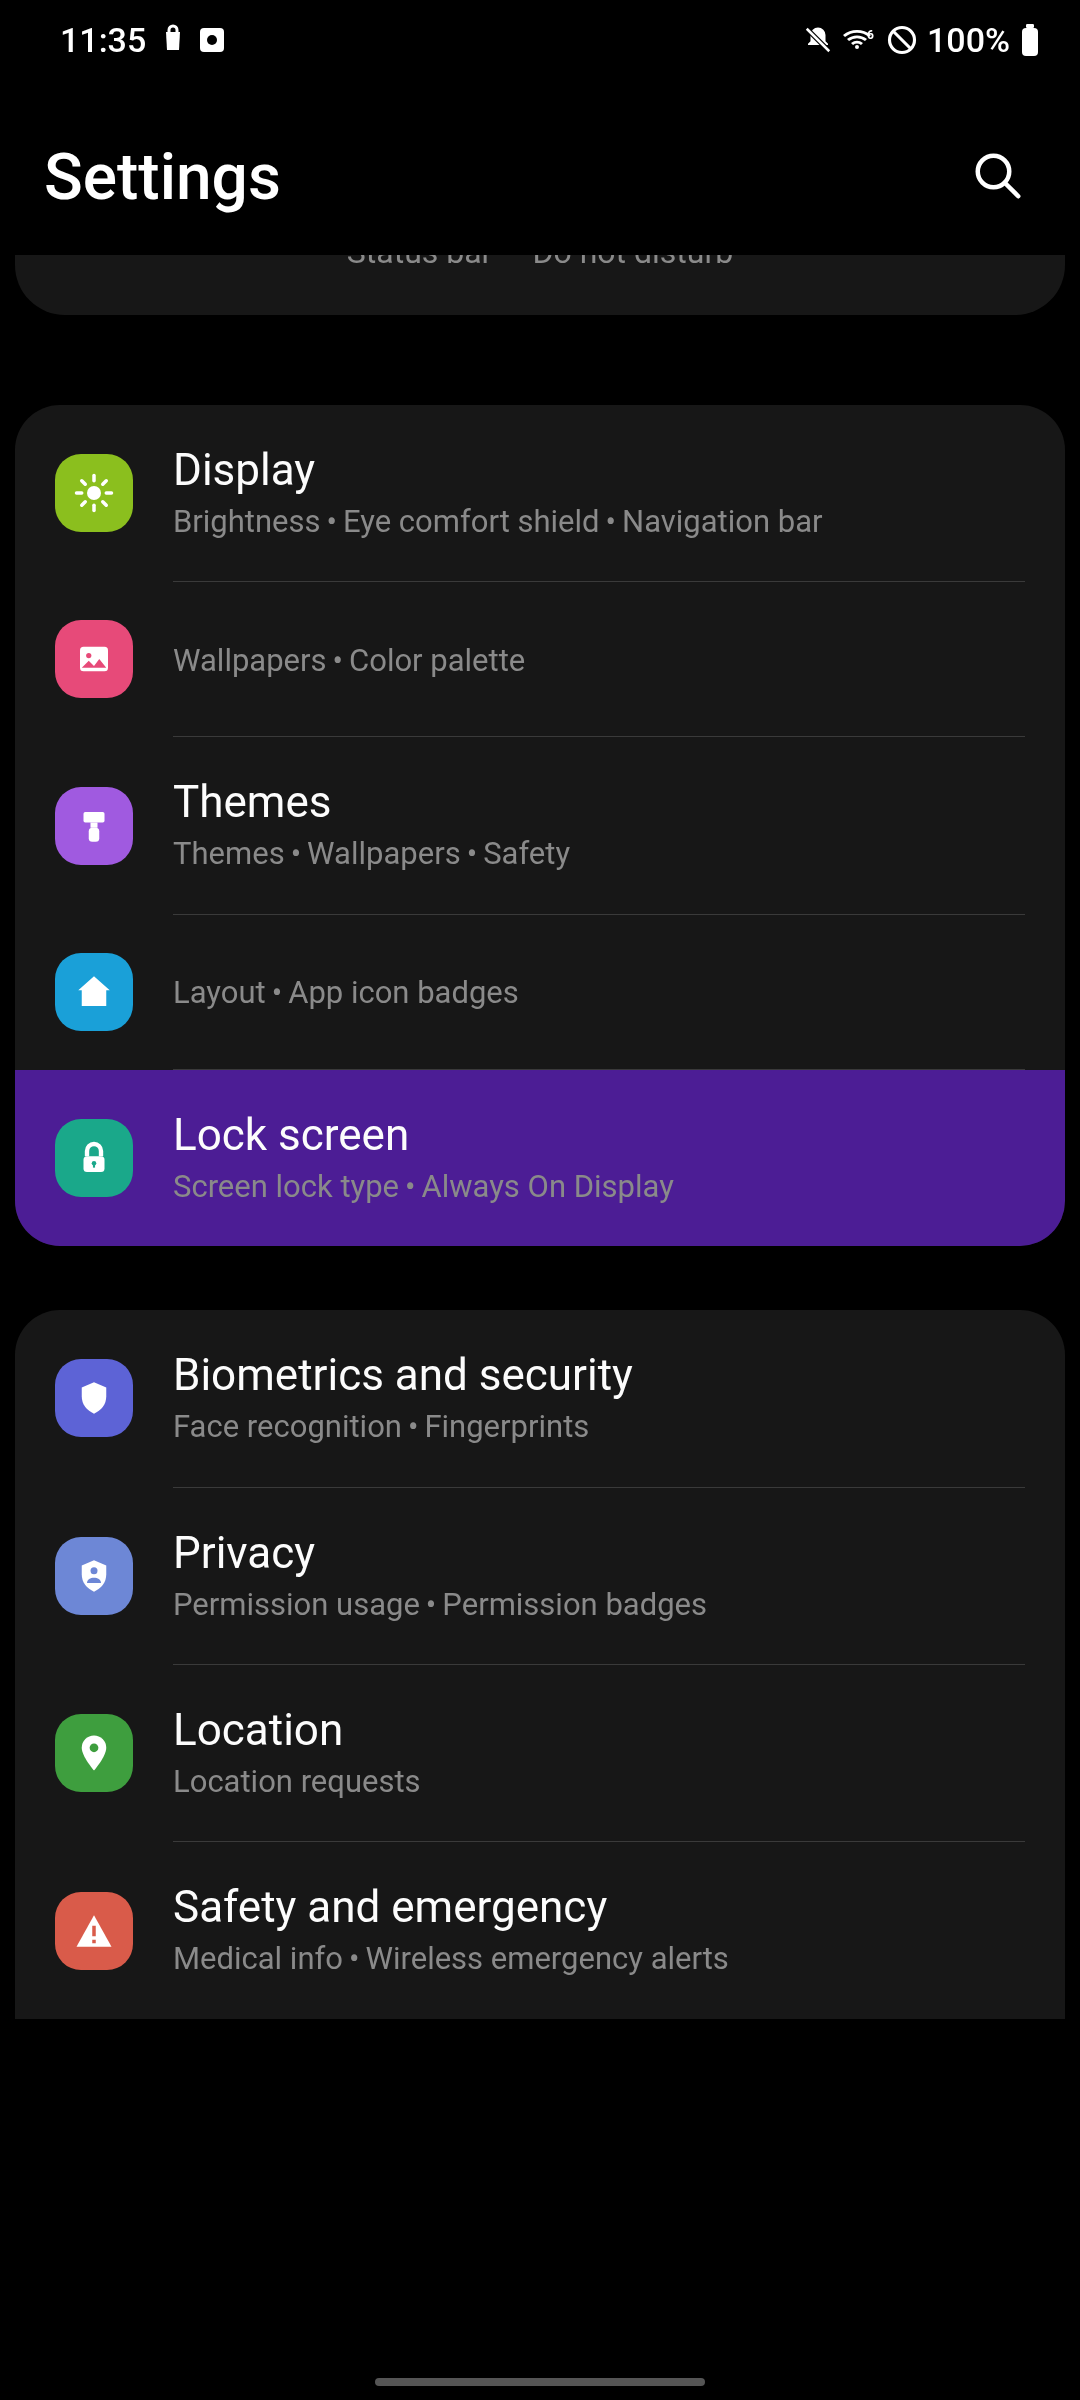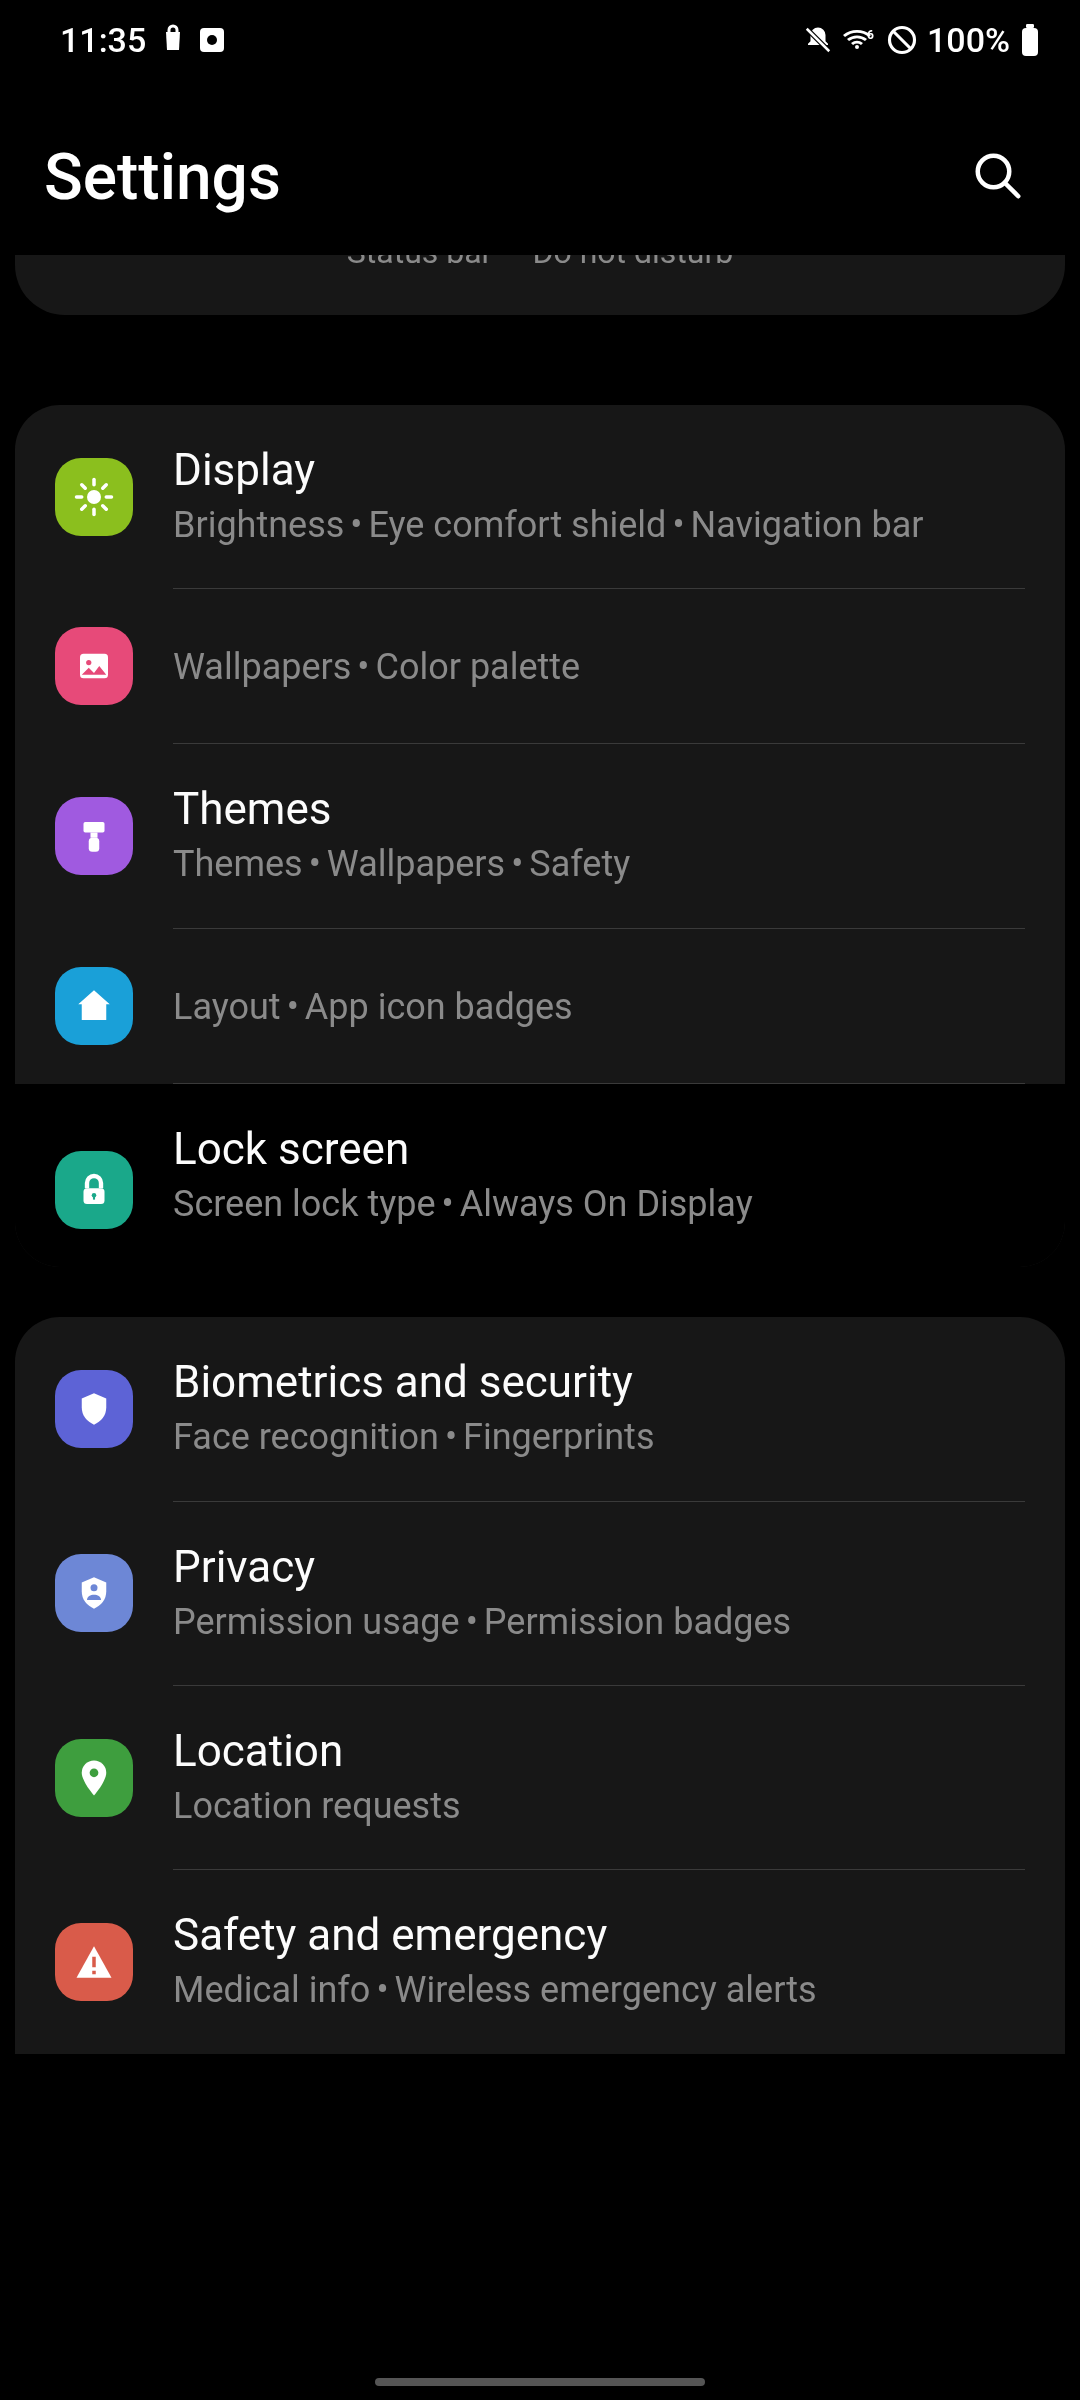--- a/index.html
+++ b/index.html
@@ -47,45 +47,45 @@
     align-items: flex-start;
     gap: 40px;
     color: #8a8a8a;
     font-size: 32px;
     overflow: hidden;
   }
   .partial-pill span { transform: translateY(-22px); }
 
   
   .card {
-    margin: 0 15px 50px 15px;
+    margin: 0 15px 64px 15px;
     background: #171717;
     border-radius: 45px;
     overflow: hidden;
   }
   .card.last { margin-bottom: 0; border-radius: 45px 45px 0 0; }
 
   .row {
     display: flex;
     align-items: center;
     padding: 38px 40px;
     gap: 40px;
   }
-  .row.highlight { background: #000000; align-items: flex-end; }
+  .row.highlight { background: #4c1d95; }
 
   .icon-wrap {
     width: 78px; height: 78px;
     border-radius: 26px;
     display: flex; align-items: center; justify-content: center;
     flex-shrink: 0;
   }
 
   .row-text { flex: 1; min-width: 0; }
   .row-title { font-size: 44px; font-weight: 400; color: #fcfcfc; line-height: 1.25; }
-  .row-sub { font-size: 36px; color: #8a8a8a; line-height: 1.4; margin-top: 2px; }
+  .row-sub { font-size: 31px; color: #8a8a8a; line-height: 1.4; margin-top: 2px; }
   .dot { color: #8a8a8a; padding: 0 6px; }
 
   .divider {
     height: 1px;
     background: #3a3a3a;
     margin-left: 158px;
     margin-right: 40px;
   }
 
   

